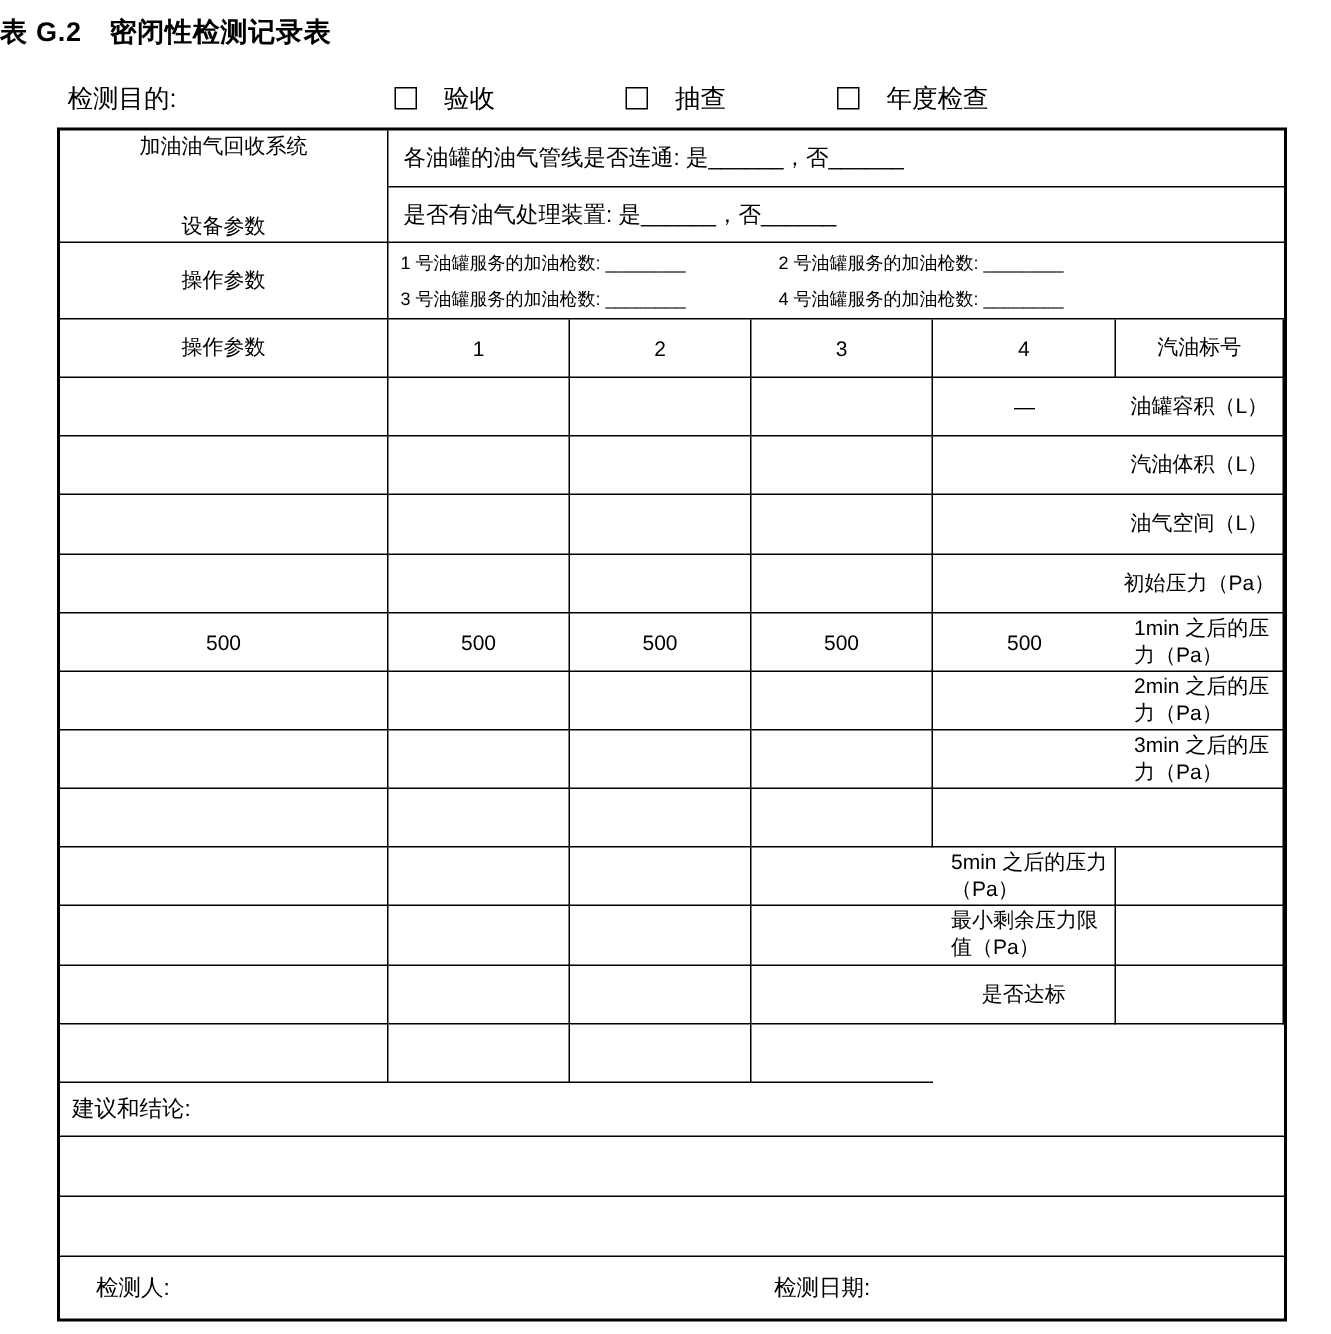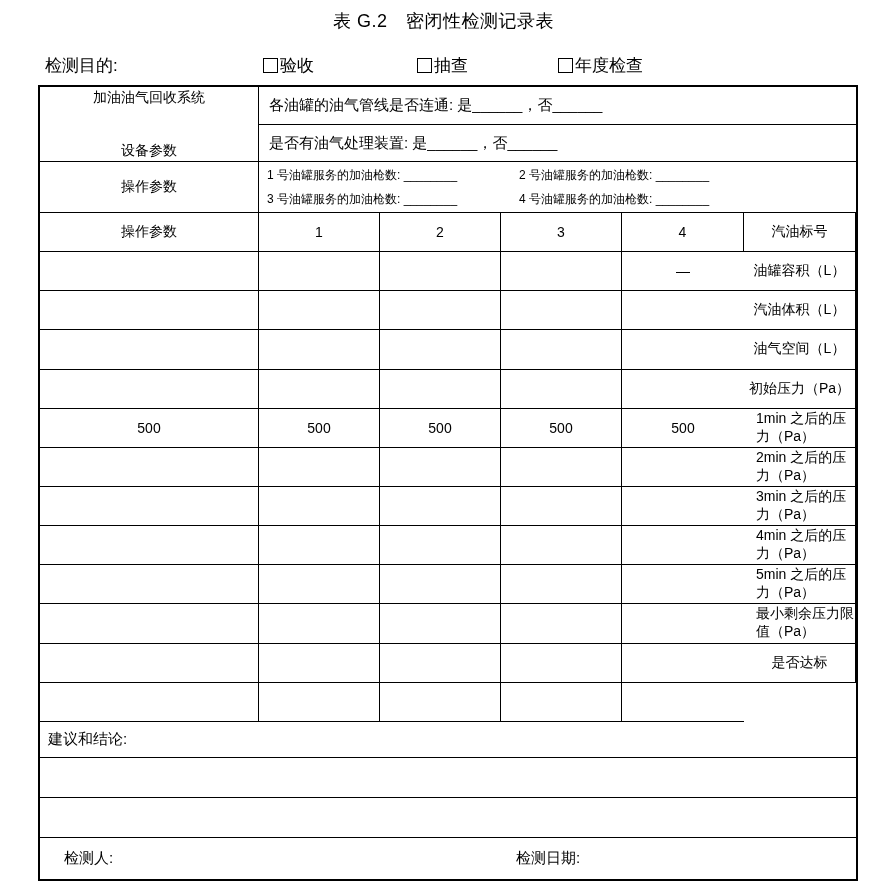--- a/index.html
+++ b/index.html
@@ -1,25 +1,25 @@
 <!DOCTYPE html>
 <html><head>
 <meta charset="utf-8">
 <style>
   * { margin:0; padding:0; box-sizing:border-box; }
   html,body { width:887px; height:889px; background:#ffffff; color:#000;
               font-family:"Liberation Sans", sans-serif; }
   .page { position:relative; width:887px; height:889px; background:#fff; overflow:hidden; }
 
-  .doc-title { position:absolute; top:9px; left:0; right:0; text-align:center;
-               font-size:18px; font-weight:400; letter-spacing:0.5px; }
+  .doc-title { position:absolute; top:9px; left:0; right:0; 
+               font-size:18px; font-weight:700; letter-spacing:0.5px; }
 
   .purpose-row { position:absolute; top:54px; left:0; right:0; height:26px; font-size:17px; }
   .purpose-label { position:absolute; left:45px; top:0; }
-  .chk-group { position:absolute; top:0; display:flex; align-items:center; gap:2px; }
+  .chk-group { position:absolute; top:0; display:flex; align-items:center; gap:18px; }
   .opt1 { left:263px; } .opt2 { left:417px; } .opt3 { left:558px; }
   .chk { display:inline-block; width:15px; height:15px; border:1.7px solid #000; background:#fff; }
 
   .form-table { position:absolute; left:38px; top:85px; width:820px; height:796px;
                 border:2.5px solid #000; display:grid;
                 grid-template-columns:219px 121px 121px 121px 122px 1fr;
                 grid-template-rows:38px 37px 51px repeat(13, 39.15px) 36px 40px 40px 1fr; }
 
   .cell { border-right:1px solid #000; border-bottom:1px solid #000;
           font-size:14px; display:flex; align-items:center; overflow:hidden; }
@@ -140,21 +140,20 @@
     <div class="cell c"></div>
     <div class="cell c nr"></div>
 
     <div class="cell l">3min 之后的压力（Pa）</div>
     <div class="cell c"></div>
     <div class="cell c"></div>
     <div class="cell c"></div>
     <div class="cell c"></div>
     <div class="cell c nr"></div>
 
-    <div class="cell l">4min 之后的压力（Pa）</div>
     <div class="cell c"></div>
     <div class="cell c"></div>
     <div class="cell c"></div>
     <div class="cell c"></div>
     <div class="cell c nr"></div>
 
     <div class="cell l">5min 之后的压力（Pa）</div>
     <div class="cell c"></div>
     <div class="cell c"></div>
     <div class="cell c"></div>

